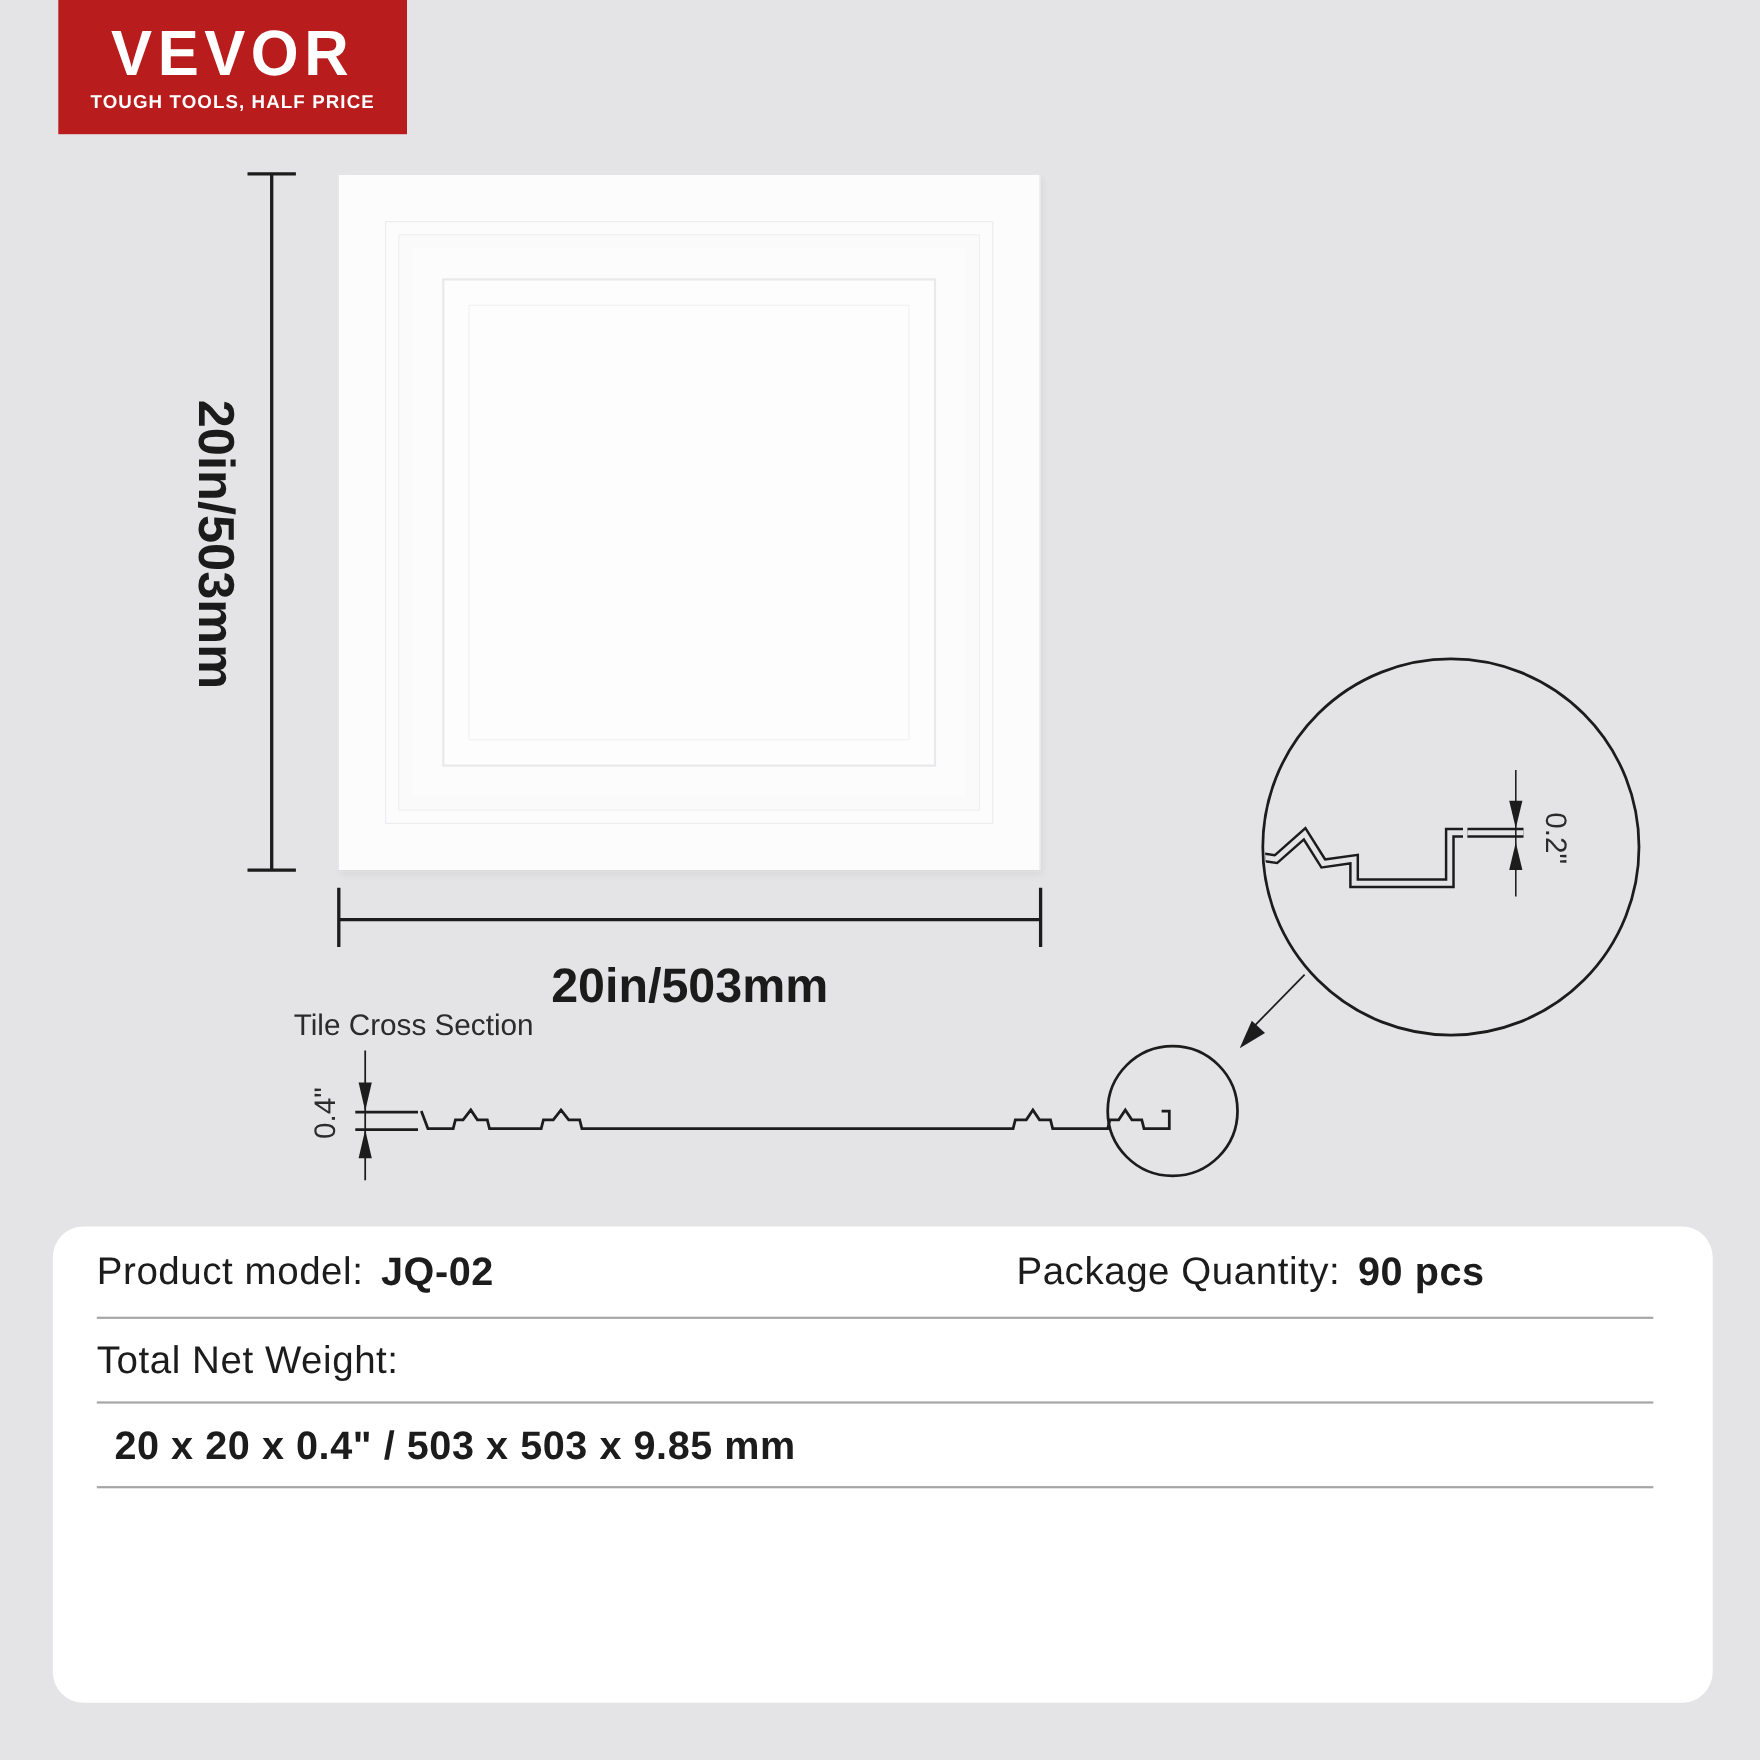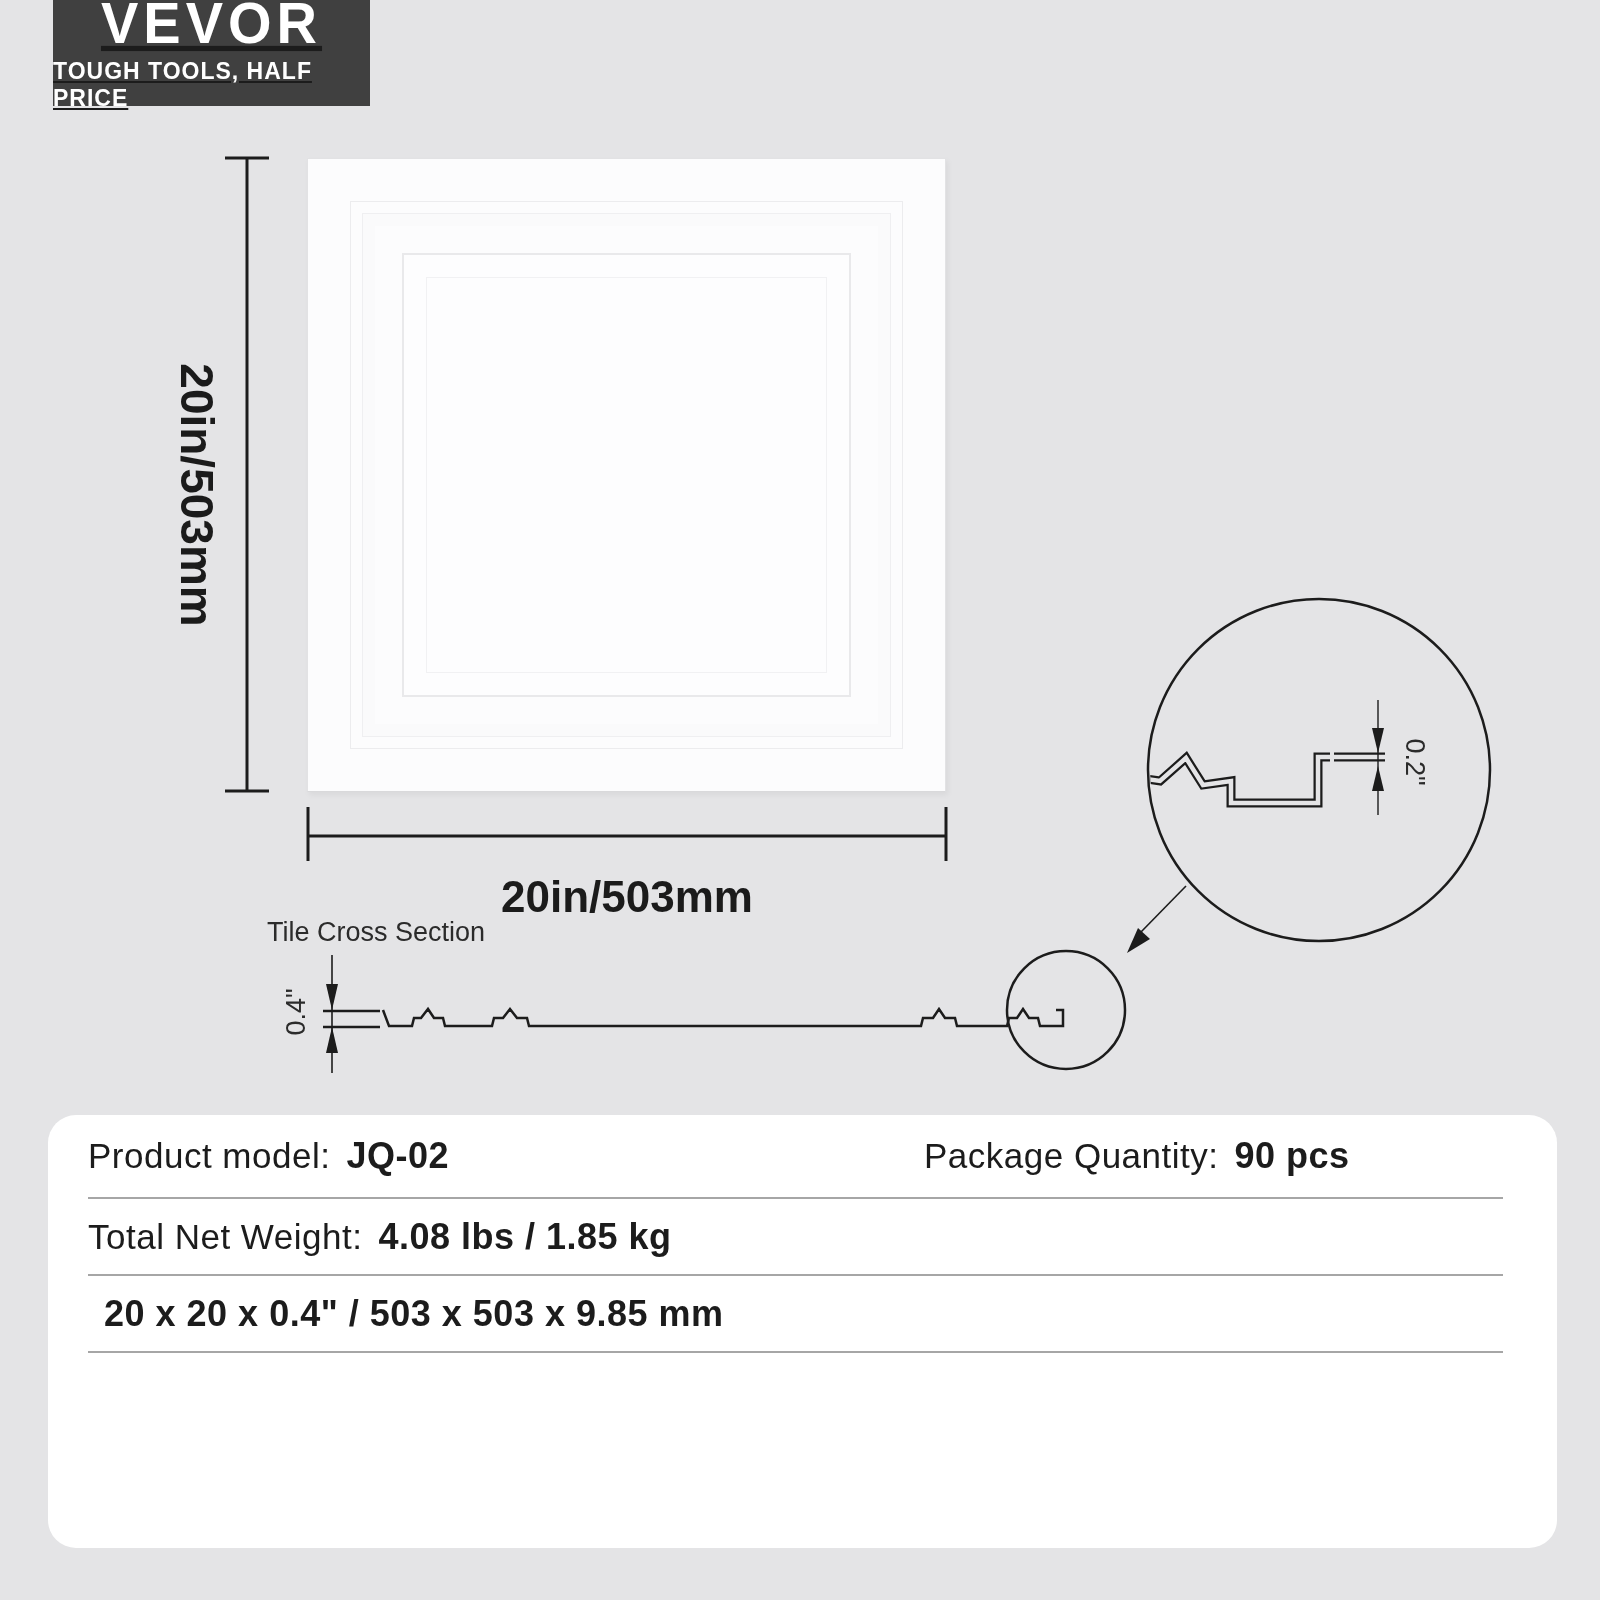--- a/index.html
+++ b/index.html
@@ -1,23 +1,23 @@
 <!DOCTYPE html>
 <html><head>
 <meta charset="utf-8">
 <style>
   html,body{margin:0;padding:0;}
   body{width:1600px;height:1600px;background:#e4e4e6;font-family:"Liberation Sans",sans-serif;color:#1c1c1c;}
   .stage{position:relative;width:1600px;height:1600px;overflow:hidden;}
 
   
-  .logo{position:absolute;left:53px;top:0;width:317px;height:106px;background:#404040;
-        display:flex;flex-direction:column;align-items:center;justify-content:center;text-decoration:underline;}
+  .logo{position:absolute;left:53px;top:0;width:317px;height:122px;background:#b91c1c;
+        display:flex;flex-direction:column;align-items:center;justify-content:center;}
   .logo .word{color:#fff;font-weight:700;font-size:56px;letter-spacing:5px;line-height:1;transform:scaleY(1.04);}
-  .logo .tag{color:#fff;font-weight:700;font-size:23px;letter-spacing:1px;margin-top:7px;}
+  .logo .tag{color:#fff;font-weight:700;font-size:17px;letter-spacing:1px;margin-top:7px;}
 
   
   .tile{position:absolute;left:307px;top:158px;width:637px;height:632px;background:#fcfcfd;
         border:1px solid #e2e2e4;border-bottom-color:#d9d9db;box-shadow:2px 3px 6px rgba(0,0,0,.05);}
   .ring{position:absolute;pointer-events:none;}
   .r1{inset:42px;border:1px solid #ececee;}
   .r2{inset:55px;border:12px solid #fafafb;outline:1px solid #efeff1;}
   .r3{inset:94px;border:2px solid #e9e9eb;background:#fdfdfe;}
   .r4{inset:118px;border:1px solid #f1f1f3;}
 
@@ -127,20 +127,19 @@
         <span class="slabel">Product model:</span>
         <span class="svalue">JQ-02</span>
       </div>
       <div class="pair right">
         <span class="slabel">Package Quantity:</span>
         <span class="svalue">90 pcs</span>
       </div>
     </div>
     <div class="srow">
       <span class="slabel">Total Net Weight:</span>
-      <span class="svalue">4.08 lbs / 1.85 kg</span>
     </div>
     <div class="srow">
       <span class="svalue">20 x 20 x 0.4" / 503 x 503 x 9.85 mm</span>
     </div>
   </div>
 
 </div>
 
 </body></html>

